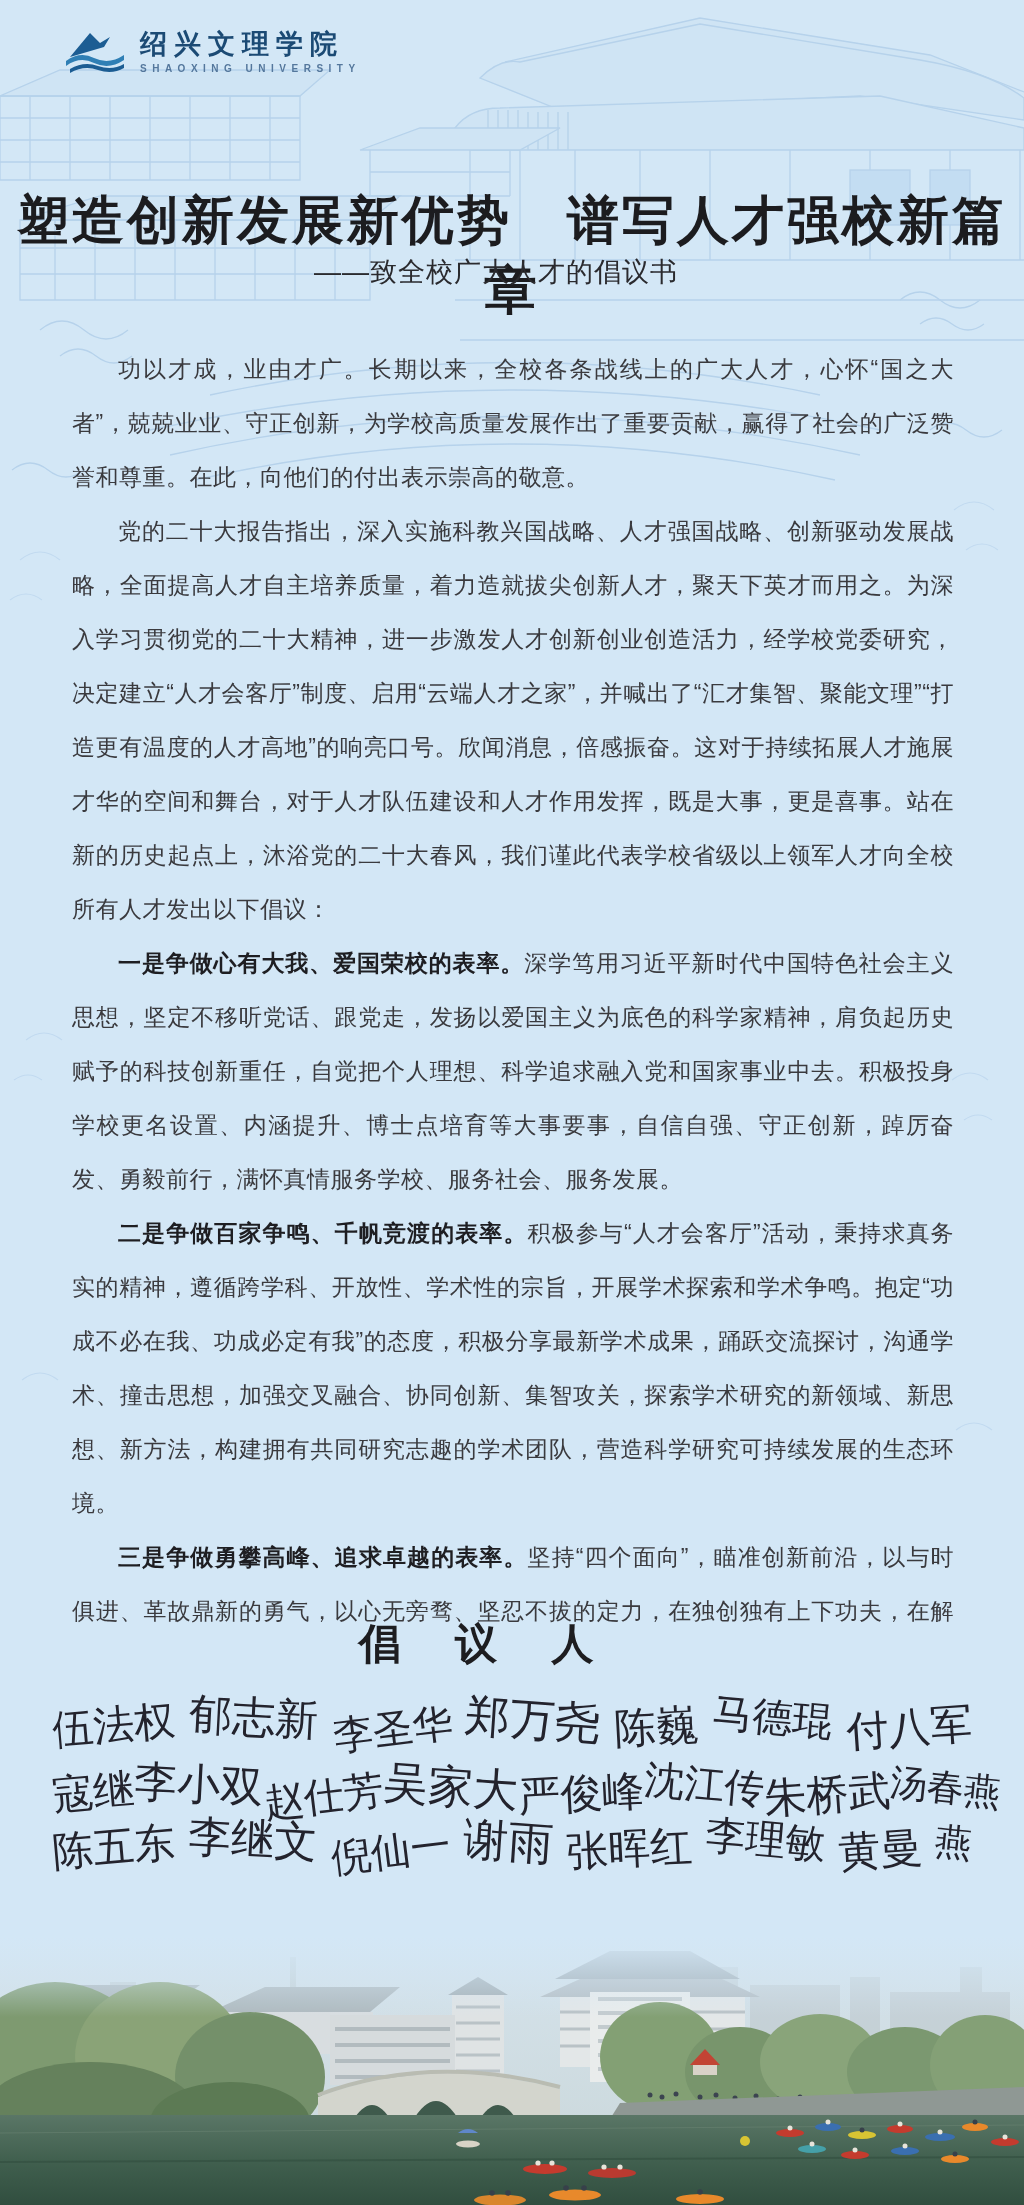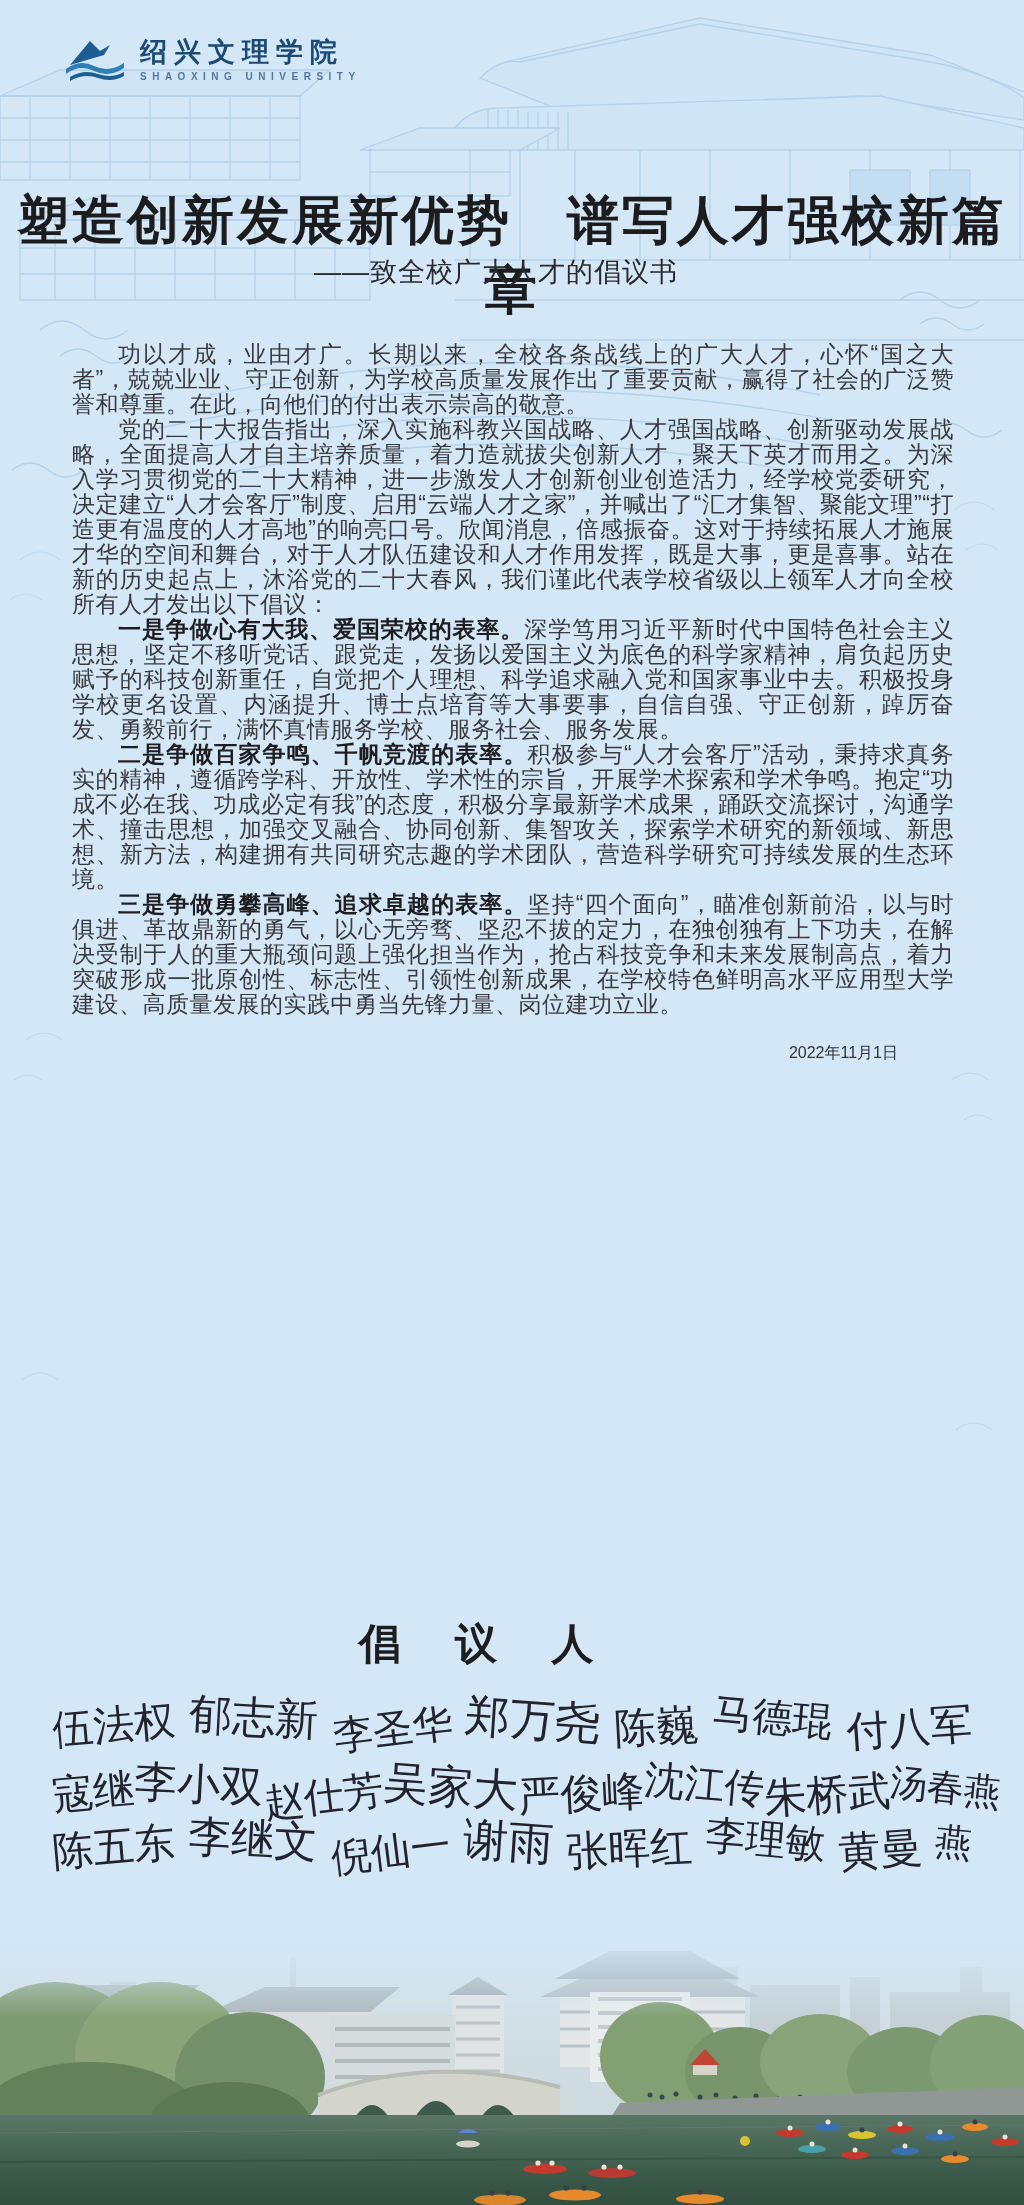--- a/index.html
+++ b/index.html
@@ -5,35 +5,35 @@
   html,body{margin:0;padding:0;}
   body{width:1024px;height:2205px;position:relative;overflow:hidden;
        background:#d3e7f6;font-family:"Liberation Sans",sans-serif;}
   .page{position:absolute;inset:0;width:1024px;height:2205px;overflow:hidden;}
 
   
   .bg-art{position:absolute;top:0;left:0;width:1024px;height:520px;pointer-events:none;}
   .bg-side{position:absolute;pointer-events:none;opacity:.75;}
 
   
-  .logo{position:absolute;top:34px;left:64px;display:flex;align-items:center;gap:14px;}
+  .logo{position:absolute;top:26px;left:64px;display:flex;align-items:center;gap:14px;}
   .logo-text .cn{font-family:"DejaVu Serif",serif;font-size:27px;letter-spacing:7px;
                  color:#1b4a74;font-weight:600;}
   .logo-text .en{font-size:10px;letter-spacing:5.5px;color:#54779c;margin-top:1px;font-weight:bold;}
 
   
   .main-title{position:absolute;top:186px;left:0;width:1024px;text-align:center;
               font-family:"DejaVu Serif",serif;font-weight:900;font-size:52px;
               letter-spacing:3px;color:#1c1c1f;}
   .sub-title{position:absolute;top:254px;left:0;width:992px;text-align:center;
              font-size:27px;font-weight:500;color:#2a2a2e;letter-spacing:1px;}
 
   
   .content{position:absolute;top:342px;left:72px;width:882px;height:1290px;overflow:hidden;}
-  .content p{margin:0;font-size:23px;line-height:25px;color:#3a3a3e;
+  .content p{margin:0;font-size:23px;line-height:54px;color:#3a3a3e;
              text-align:justify;text-indent:2em;letter-spacing:.5px;}
   .content p b{color:#1e1e22;font-weight:700;margin-top:32px;}
   .date-line{margin-top:26px;text-align:right;padding-right:56px;font-size:16px;color:#333;}
 
   
   .proposer-heading{position:absolute;top:1616px;left:0;width:952px;text-align:center;
                     font-family:"DejaVu Serif",serif;font-weight:900;font-size:42px;
                     letter-spacing:20px;text-indent:20px;color:#1d1d20;}
   .signatures{position:absolute;top:1700px;left:0;width:1024px;padding:0 52px;box-sizing:border-box;}
   .sig-row{display:flex;justify-content:space-between;align-items:center;}

